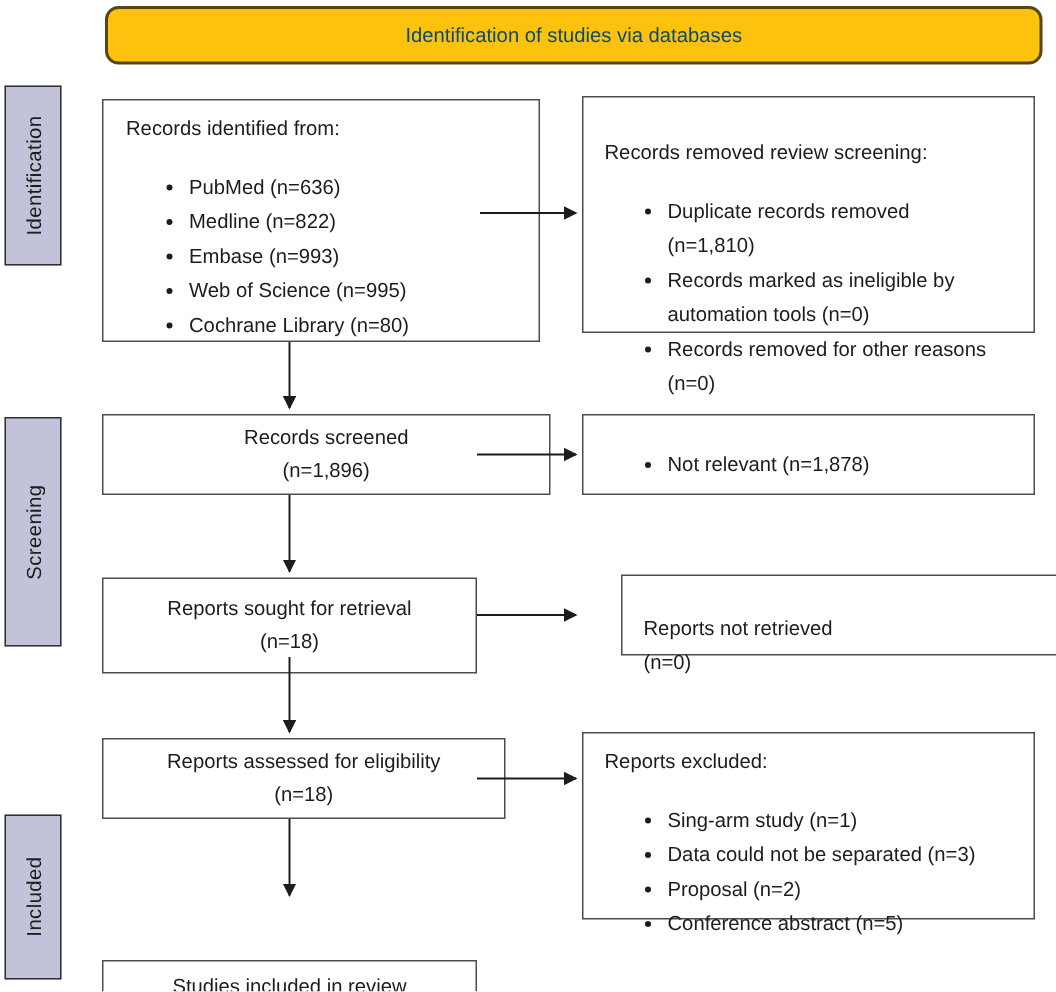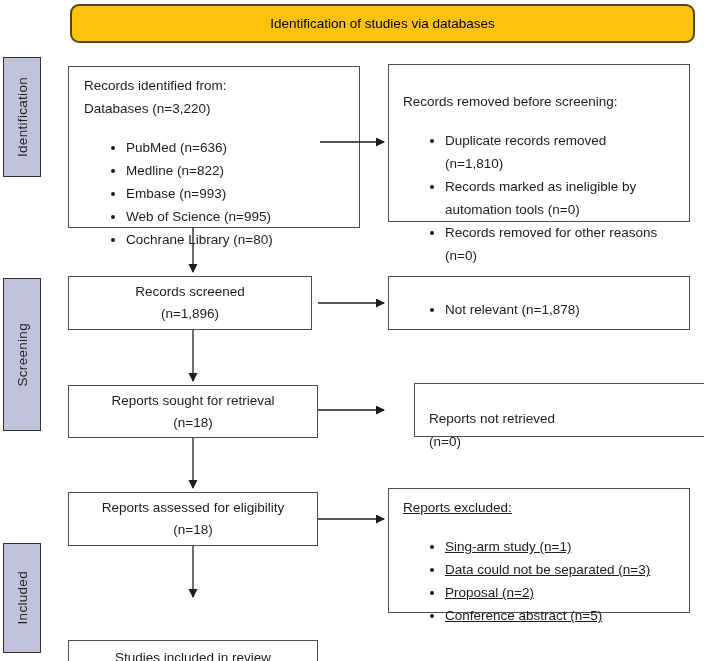--- a/index.html
+++ b/index.html
@@ -4,47 +4,47 @@
 <style>
   html,body { margin:0; padding:0; background:#ffffff; }
   .canvas {
     position:relative; width:704px; height:661px; background:#ffffff;
     font-family:"Liberation Sans", sans-serif; color:#1c1c1c; overflow:hidden;
   }
   .banner {
     position:absolute; left:70px; top:4px; width:621px; height:35px;
     background:#FCC20E; border:2px solid #59460e; border-radius:9px;
     display:flex; align-items:center; justify-content:center;
-    font-size:13.5px; color:#000000;
+    font-size:13.5px; color:#0c4a6e;
   }
   .stage {
     position:absolute; left:3px; width:38px; background:#C2C3DB;
     border:1.5px solid #303030; box-sizing:border-box;
     display:flex; align-items:center; justify-content:center;
   }
   .stage span { writing-mode:vertical-rl; transform:rotate(180deg); font-size:13.5px; letter-spacing:.3px; }
   #stage-identification { top:57px; height:120px; }
   #stage-screening      { top:278px; height:153px; }
   #stage-included       { top:543px; height:110px; }
   .box {
     position:absolute; background:#ffffff; border:1.5px solid #4d4d4e;
     box-sizing:border-box; font-size:13.5px; line-height:23px;
   }
   .box.center {
     display:flex; flex-direction:column; align-items:center; justify-content:center;
     text-align:center; line-height:22px;
   }
   #box-identified   { left:68px;  top:66px;  width:292px; height:162px; padding:7px 10px 0 15px; }
   #box-removed      { left:388px; top:64px;  width:302px; height:158px; padding:25px 10px 0 14px; }
-  #box-screened     { left:68px;  top:276px; width:244px; height:54px; }
+  #box-screened     { left:68px;  top:276px; width:299px; height:54px; }
   #box-excl-screen  { left:388px; top:276px; width:302px; height:54px;  padding:5px 10px 0 14px; }
-  #box-sought       { left:68px;  top:385px; width:250px; height:53px; }
+  #box-sought       { left:68px;  top:385px; width:250px; height:64px; }
   #box-notretrieved { left:388px; top:383px; width:302px; height:54px;  padding:23px 10px 0 14px;margin-left:26px; }
-  #box-assessed     { left:68px;  top:492px; width:250px; height:54px; }
-  #box-excl-reports { left:388px; top:488px; width:302px; height:125px; padding:7px 10px 0 14px;text-decoration:underline; }
+  #box-assessed     { left:68px;  top:492px; width:269px; height:54px; }
+  #box-excl-reports { left:388px; top:488px; width:302px; height:125px; padding:7px 10px 0 14px; }
   #box-included     { left:68px;  top:601px; width:250px; height:57px;margin-top:39px; }
   ul.blist { margin:16px; padding-left:26px; list-style:disc; }
   ul.blist li { white-space:pre-wrap; }
   svg.arrows { position:absolute; left:0; top:0; pointer-events:none; }
 </style>
 </head>
 <body>
 
 <div class="canvas">
 
@@ -57,32 +57,31 @@
   </div>
   <div class="stage" id="stage-screening">
     <span>Screening</span>
   </div>
   <div class="stage" id="stage-included">
     <span>Included</span>
   </div>
 
   <div class="box" id="box-identified">
     <div>Records identified from:</div>
-    <div>Databases (n=3,220)</div>
     <ul class="blist">
       <li>PubMed (n=636)</li>
       <li>Medline (n=822)</li>
       <li>Embase (n=993)</li>
       <li>Web of Science (n=995)</li>
       <li>Cochrane Library (n=80)</li>
     </ul>
   </div>
 
   <div class="box" id="box-removed">
-    <div>Records removed before screening:</div>
+    <div>Records removed review screening:</div>
     <ul class="blist">
       <li>Duplicate records removed  (n=1,810)</li>
       <li>Records marked as ineligible by automation tools (n=0)</li>
       <li>Records removed for other reasons (n=0)</li>
     </ul>
   </div>
 
   <div class="box center" id="box-screened">
     <div>Records screened</div>
     <div>(n=1,896)</div>

